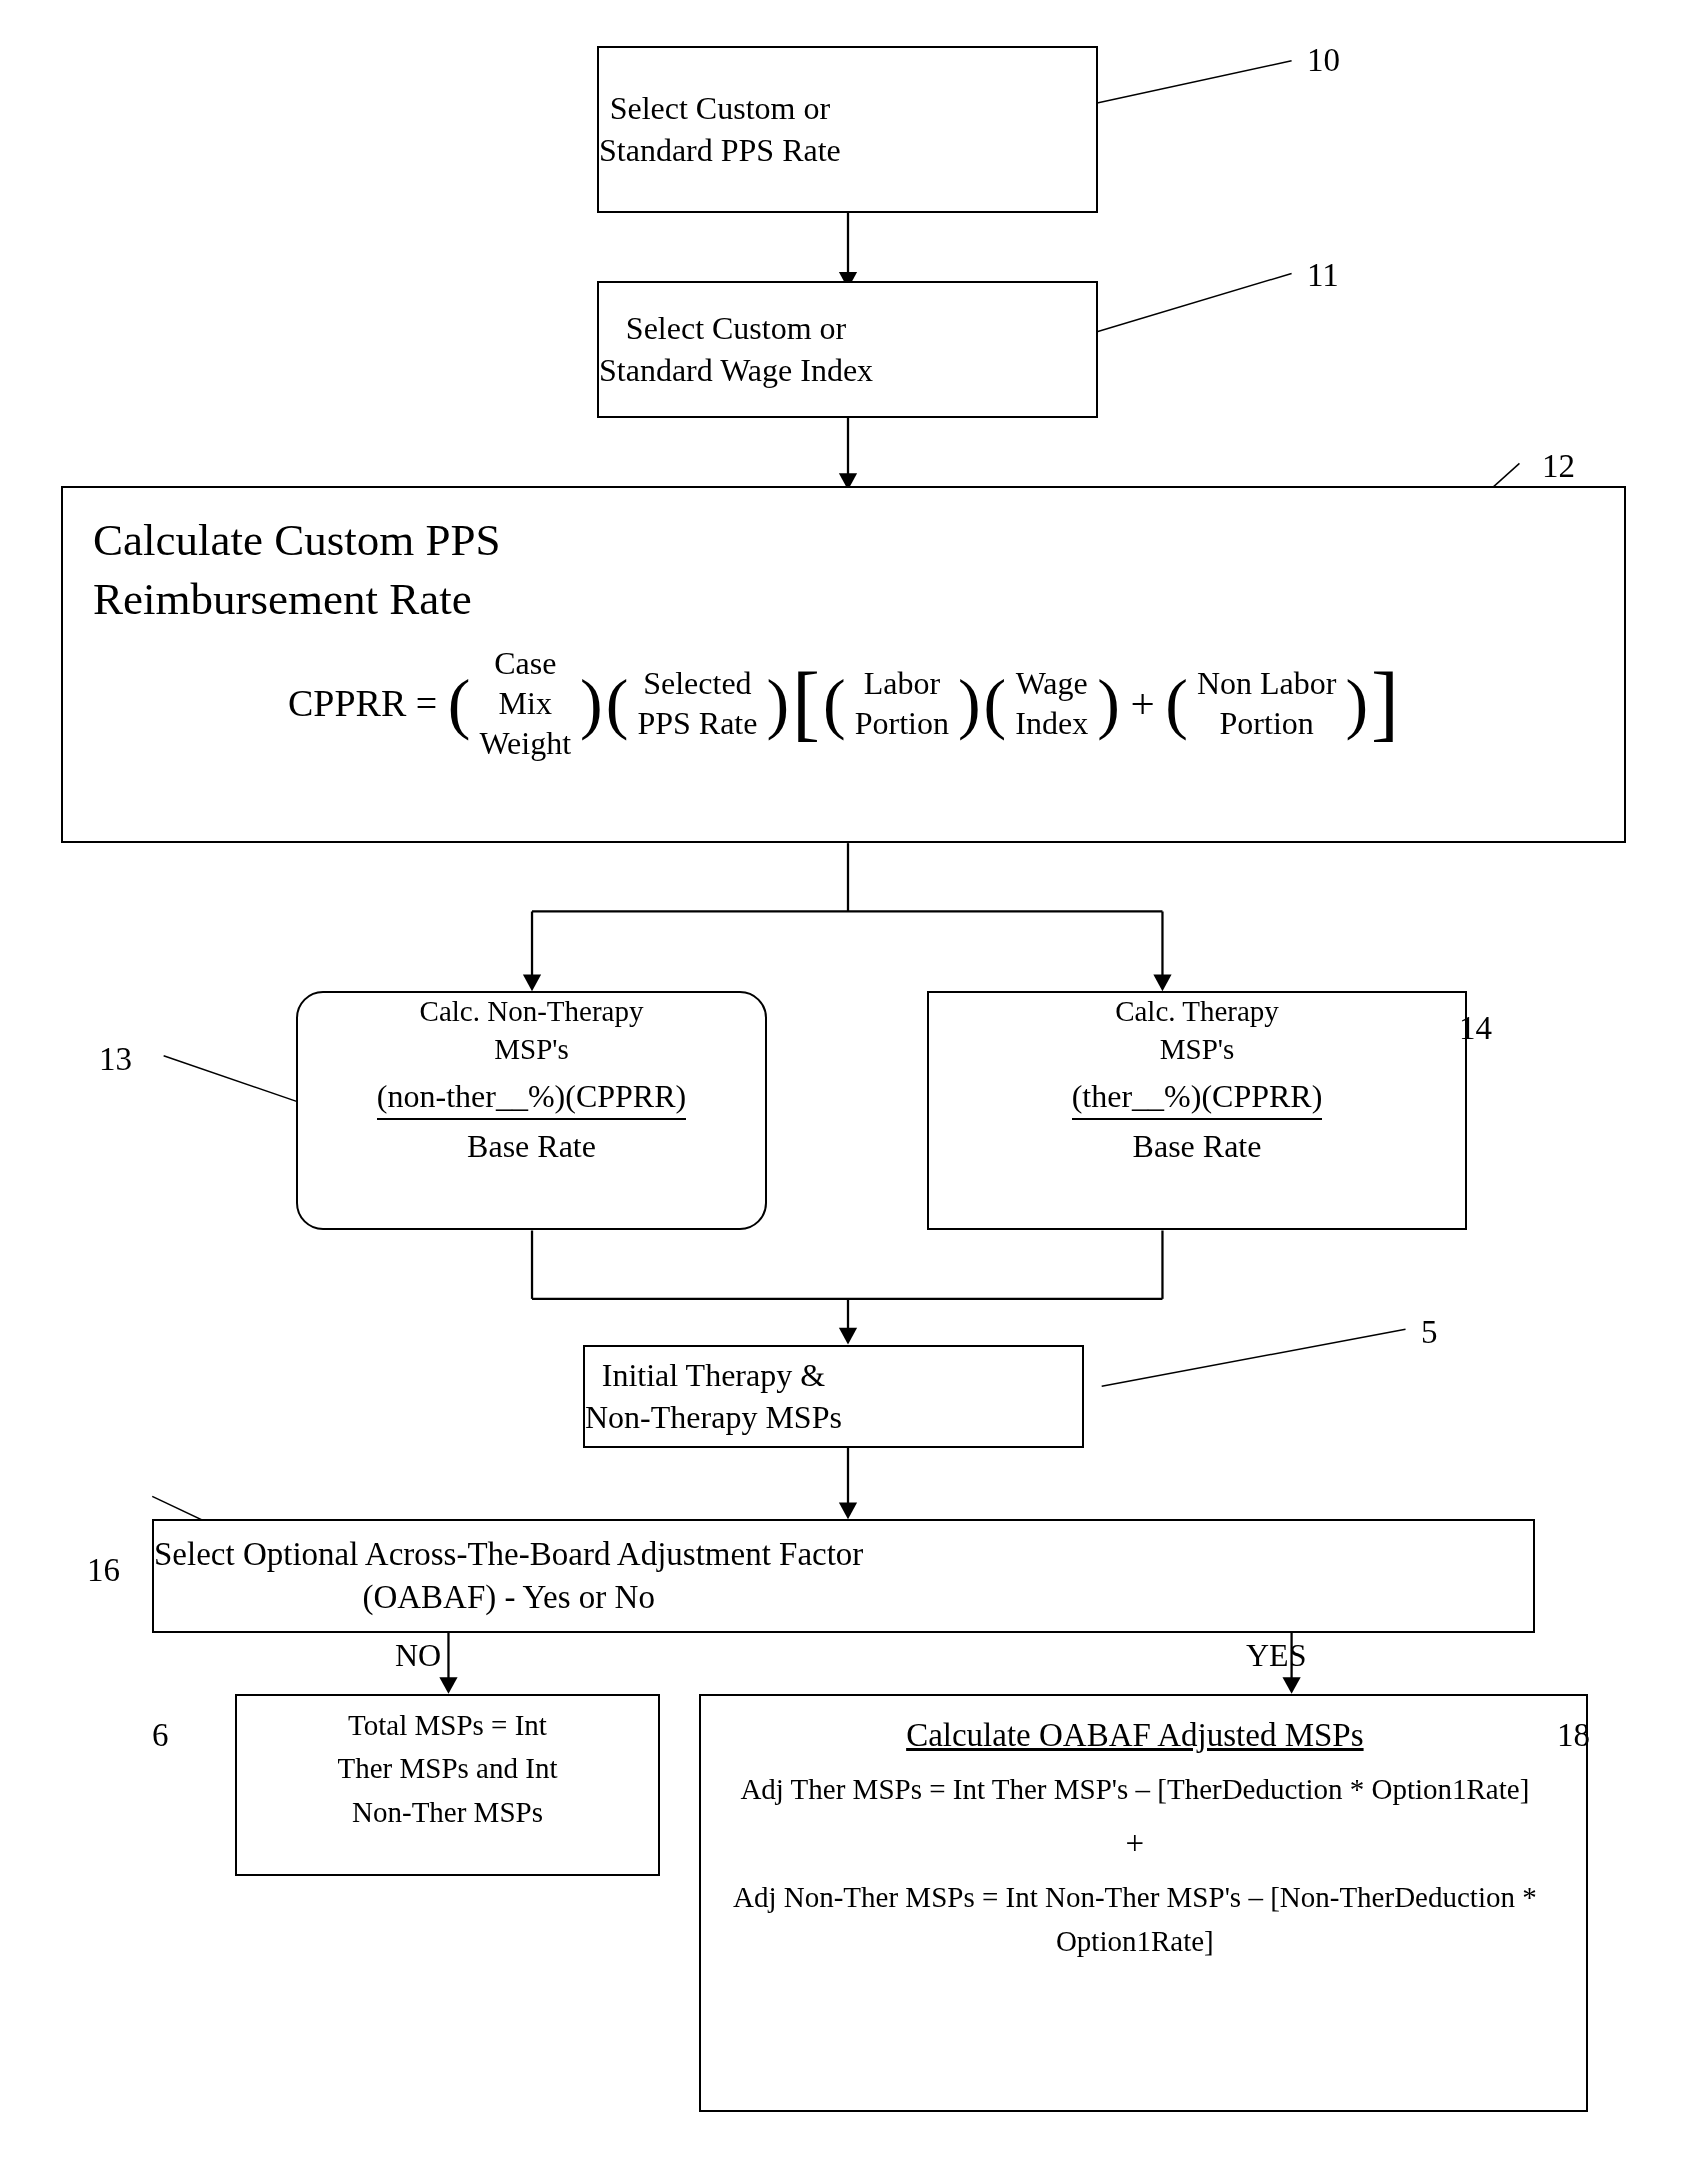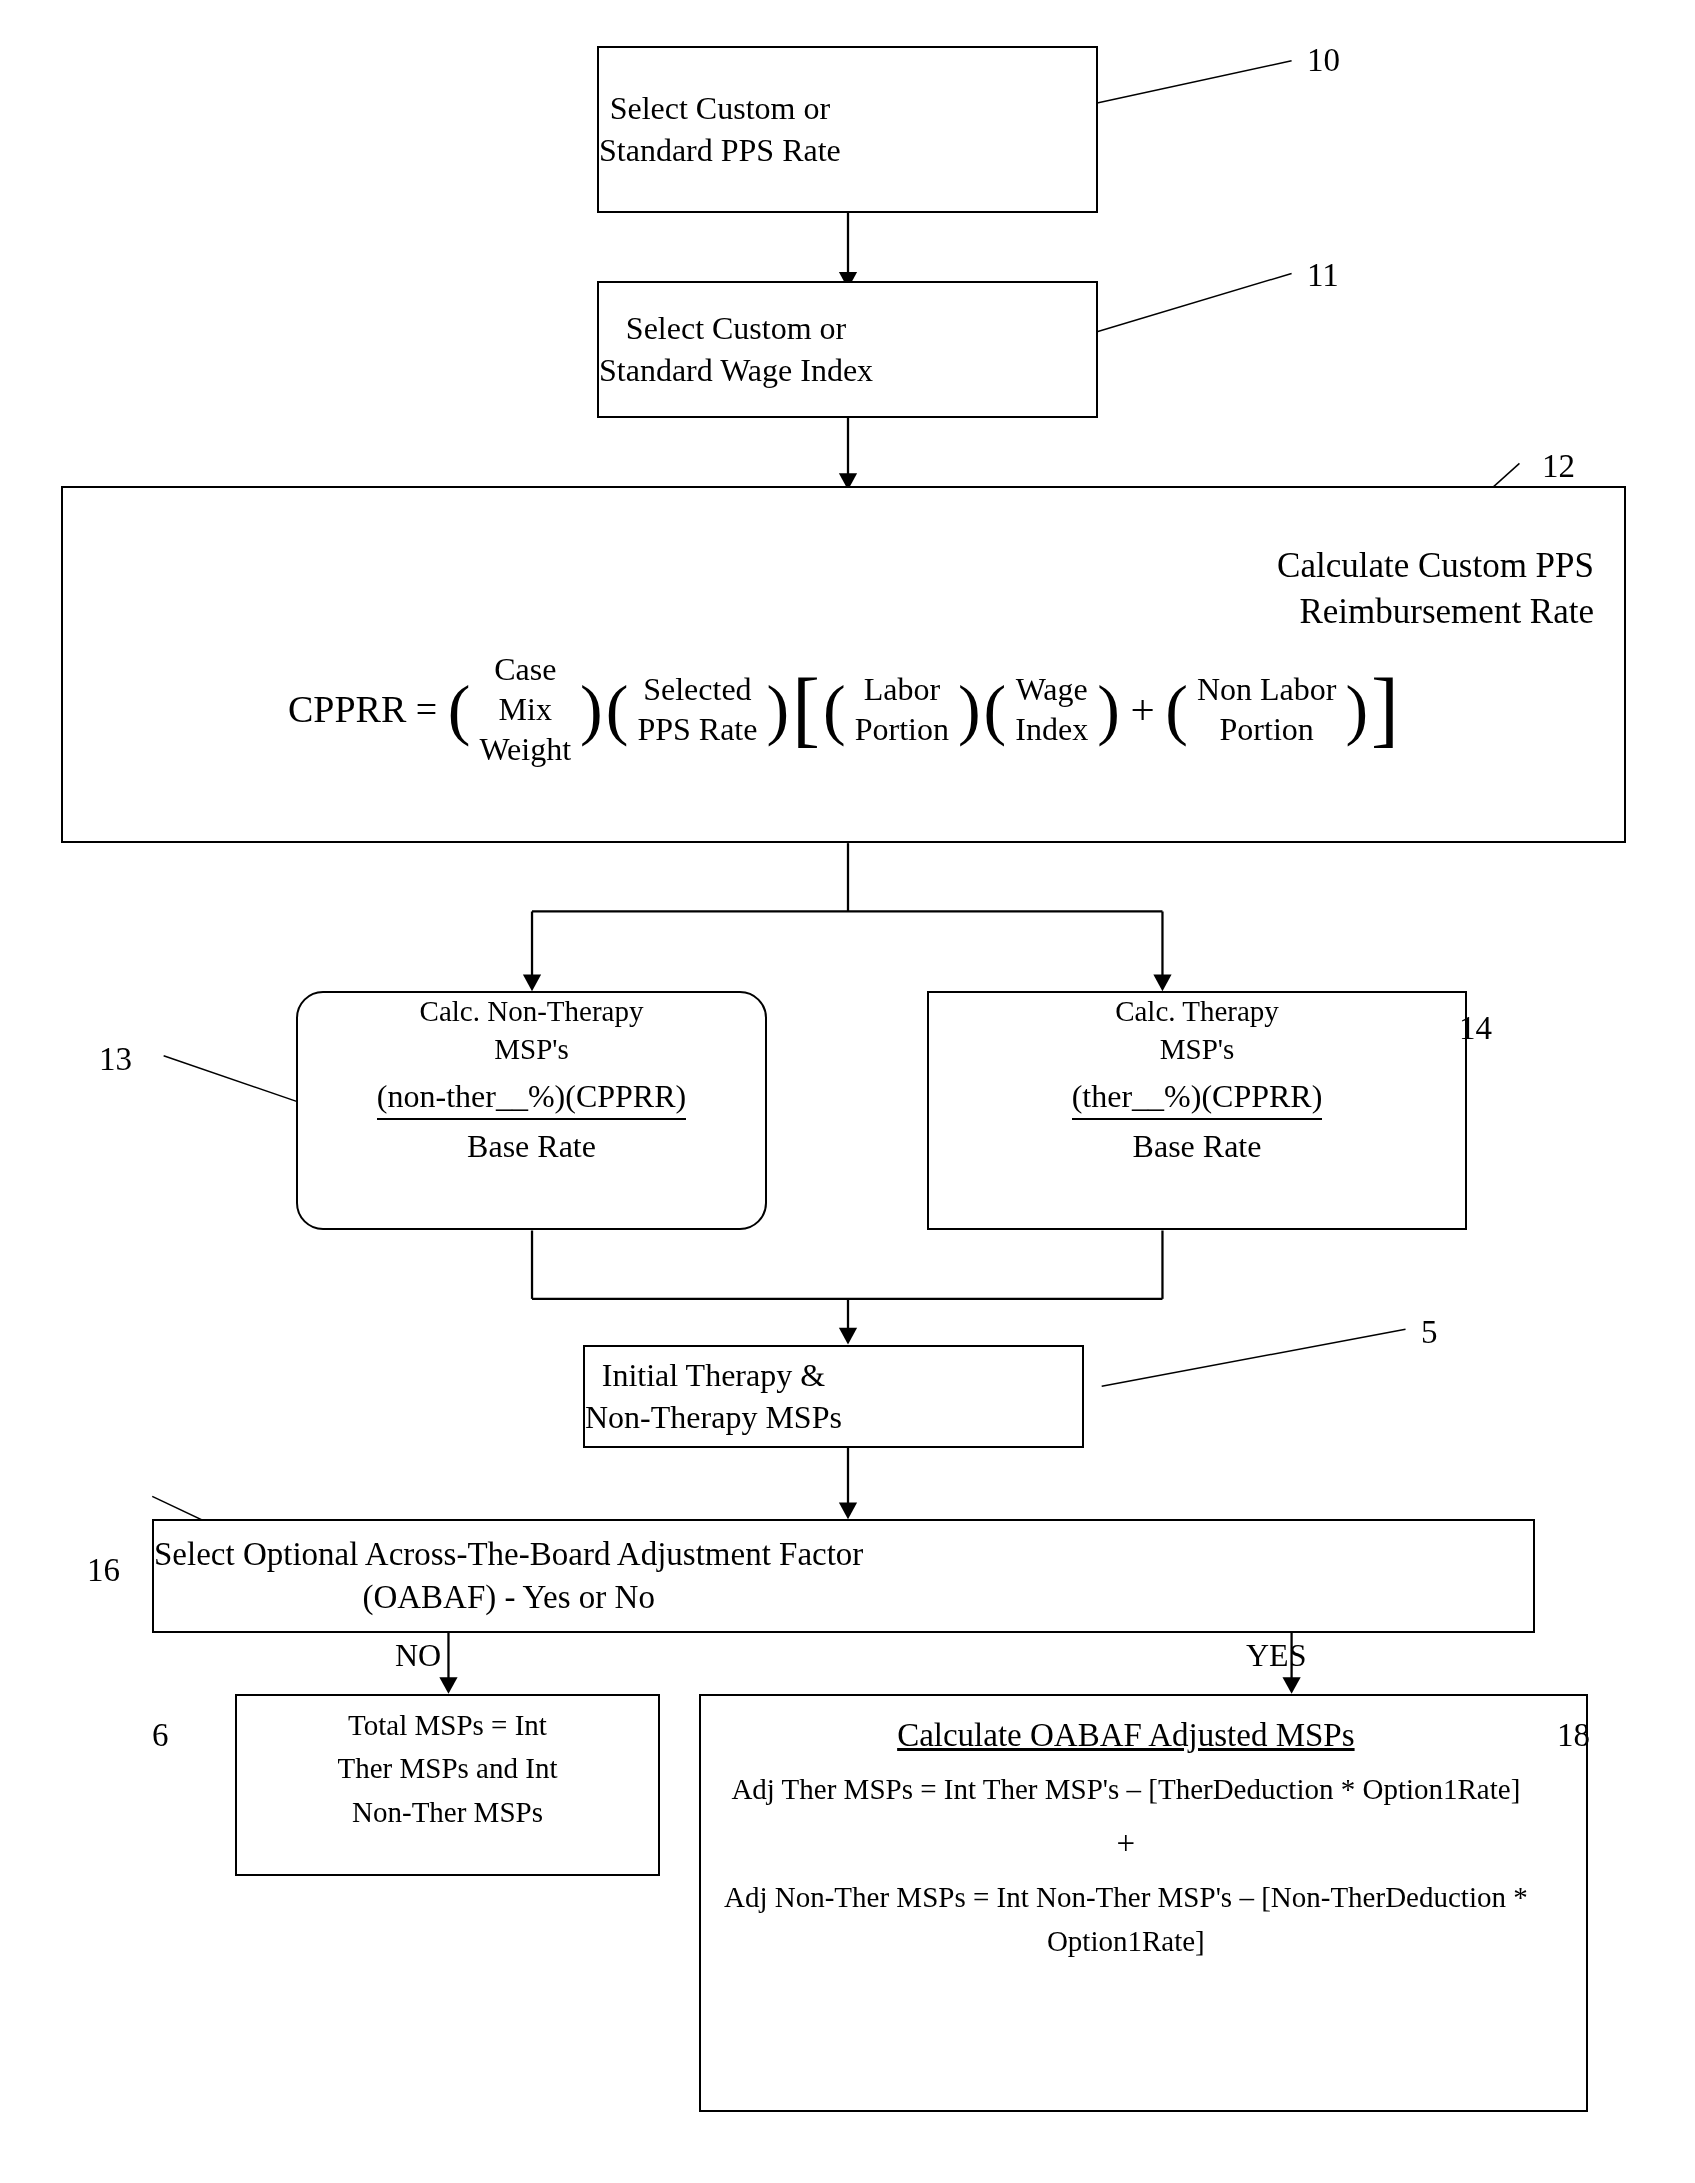--- a/index.html
+++ b/index.html
@@ -59,25 +59,24 @@
       position: absolute;
       border: 2.3px solid #000;
       background: #fff;
     }
 
     .formula-inner {
       padding: 23px 30px;
     }
 
     .formula-title {
-      text-align: right;
-      font-size: 35px;
+      text-align: left;
+      font-size: 45px;
       line-height: 1.3;
       margin-bottom: 15px;
-      margin-top: 32px;
     }
 
     .formula-equation {
       display: flex;
       align-items: center;
       justify-content: center;
       flex-wrap: nowrap;
       gap: 3px;
       font-size: 35px;
     }
@@ -115,21 +114,21 @@
 
     .underline-group {
       border-bottom: 2.3px solid #000;
       display: inline-block;
     }
 
     
     .oabaf-text {
       font-size: 30px;
       line-height: 1.5;
-      padding: 15px 23px;
+      padding: 15px 32px;
     }
 
     .oabaf-title {
       font-size: 33px;
       text-decoration: underline;
       display: block;
       margin-bottom: 7.6px;
     }
 
     .no-label, .yes-label {

